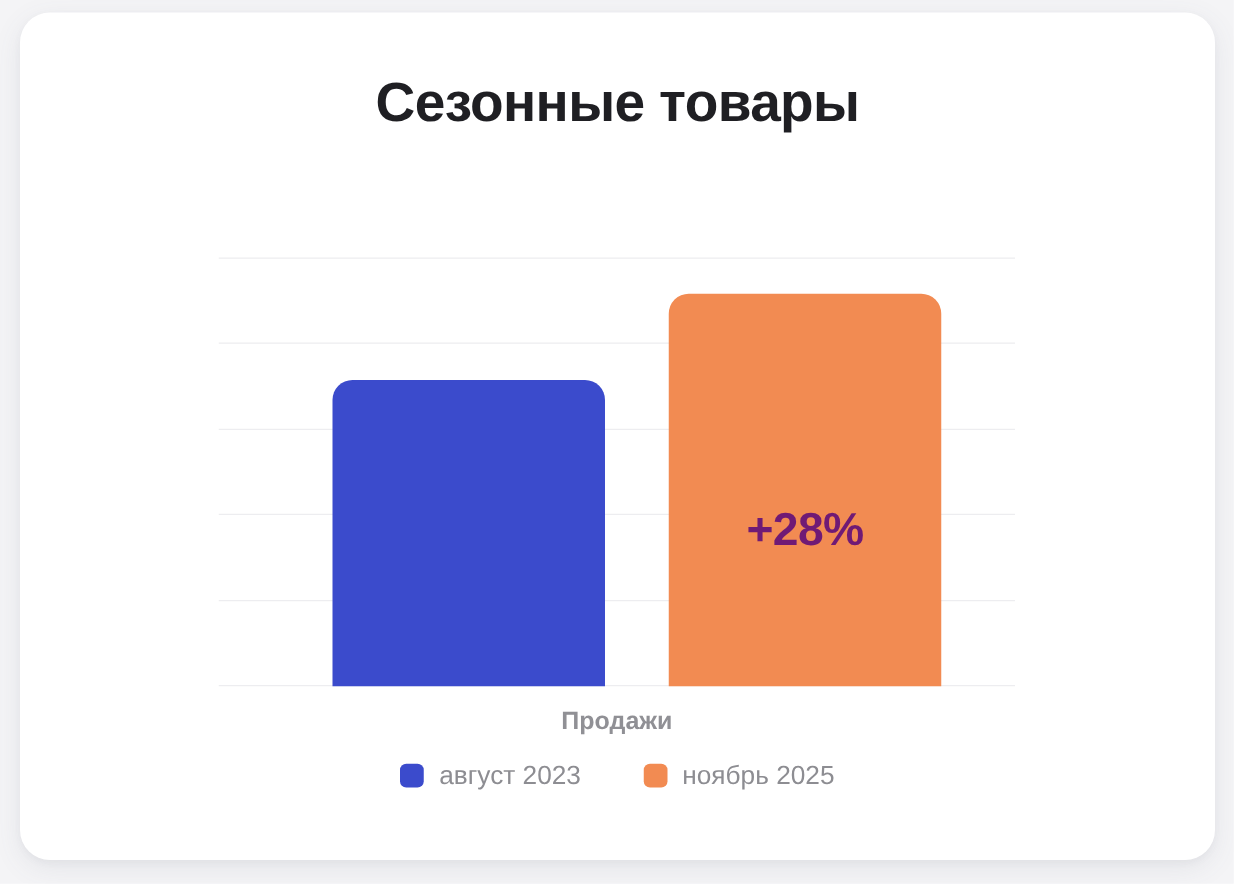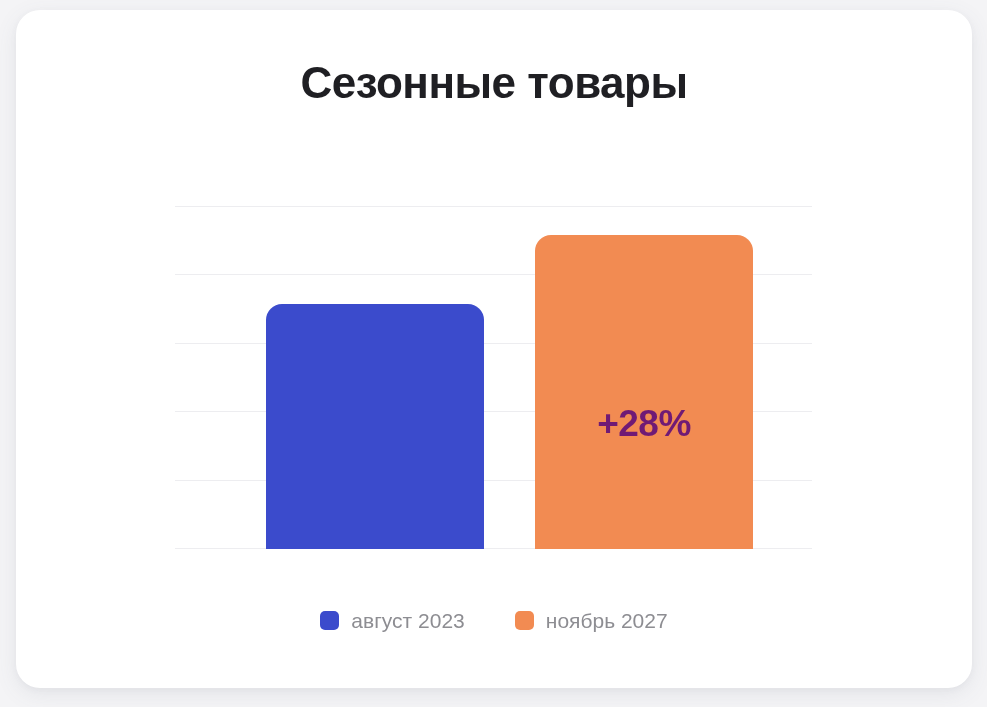--- a/index.html
+++ b/index.html
@@ -161,27 +161,28 @@
           <div class="gridline" style="top: 342px; background: rgb(237, 237, 240);"></div>
         </div>
       <div class="bars">
           <div class="bar" style="left: 91px; width: 218px; height: 245px; background: rgb(59, 75, 204);"></div>
           <div class="bar" style="left: 360px; width: 218px; height: 314px; background: rgb(242, 139, 82);">
             <div class="bar-value" style="top: 168px;">+28%</div>
           </div>
         </div>
     </div>
 
+    <div class="axis-label">Продажи</div>
 
     <div class="legend">
         <div class="legend-item">
           <span class="legend-swatch" style="background: rgb(59, 75, 204);"></span>
           <span class="legend-label">август 2023</span>
         </div>
         <div class="legend-item">
           <span class="legend-swatch" style="background: rgb(242, 139, 82);"></span>
-          <span class="legend-label">ноябрь 2027</span>
+          <span class="legend-label">ноябрь 2025</span>
         </div>
       </div>
 
   </div>
 
 </div>
 
 </body></html>

